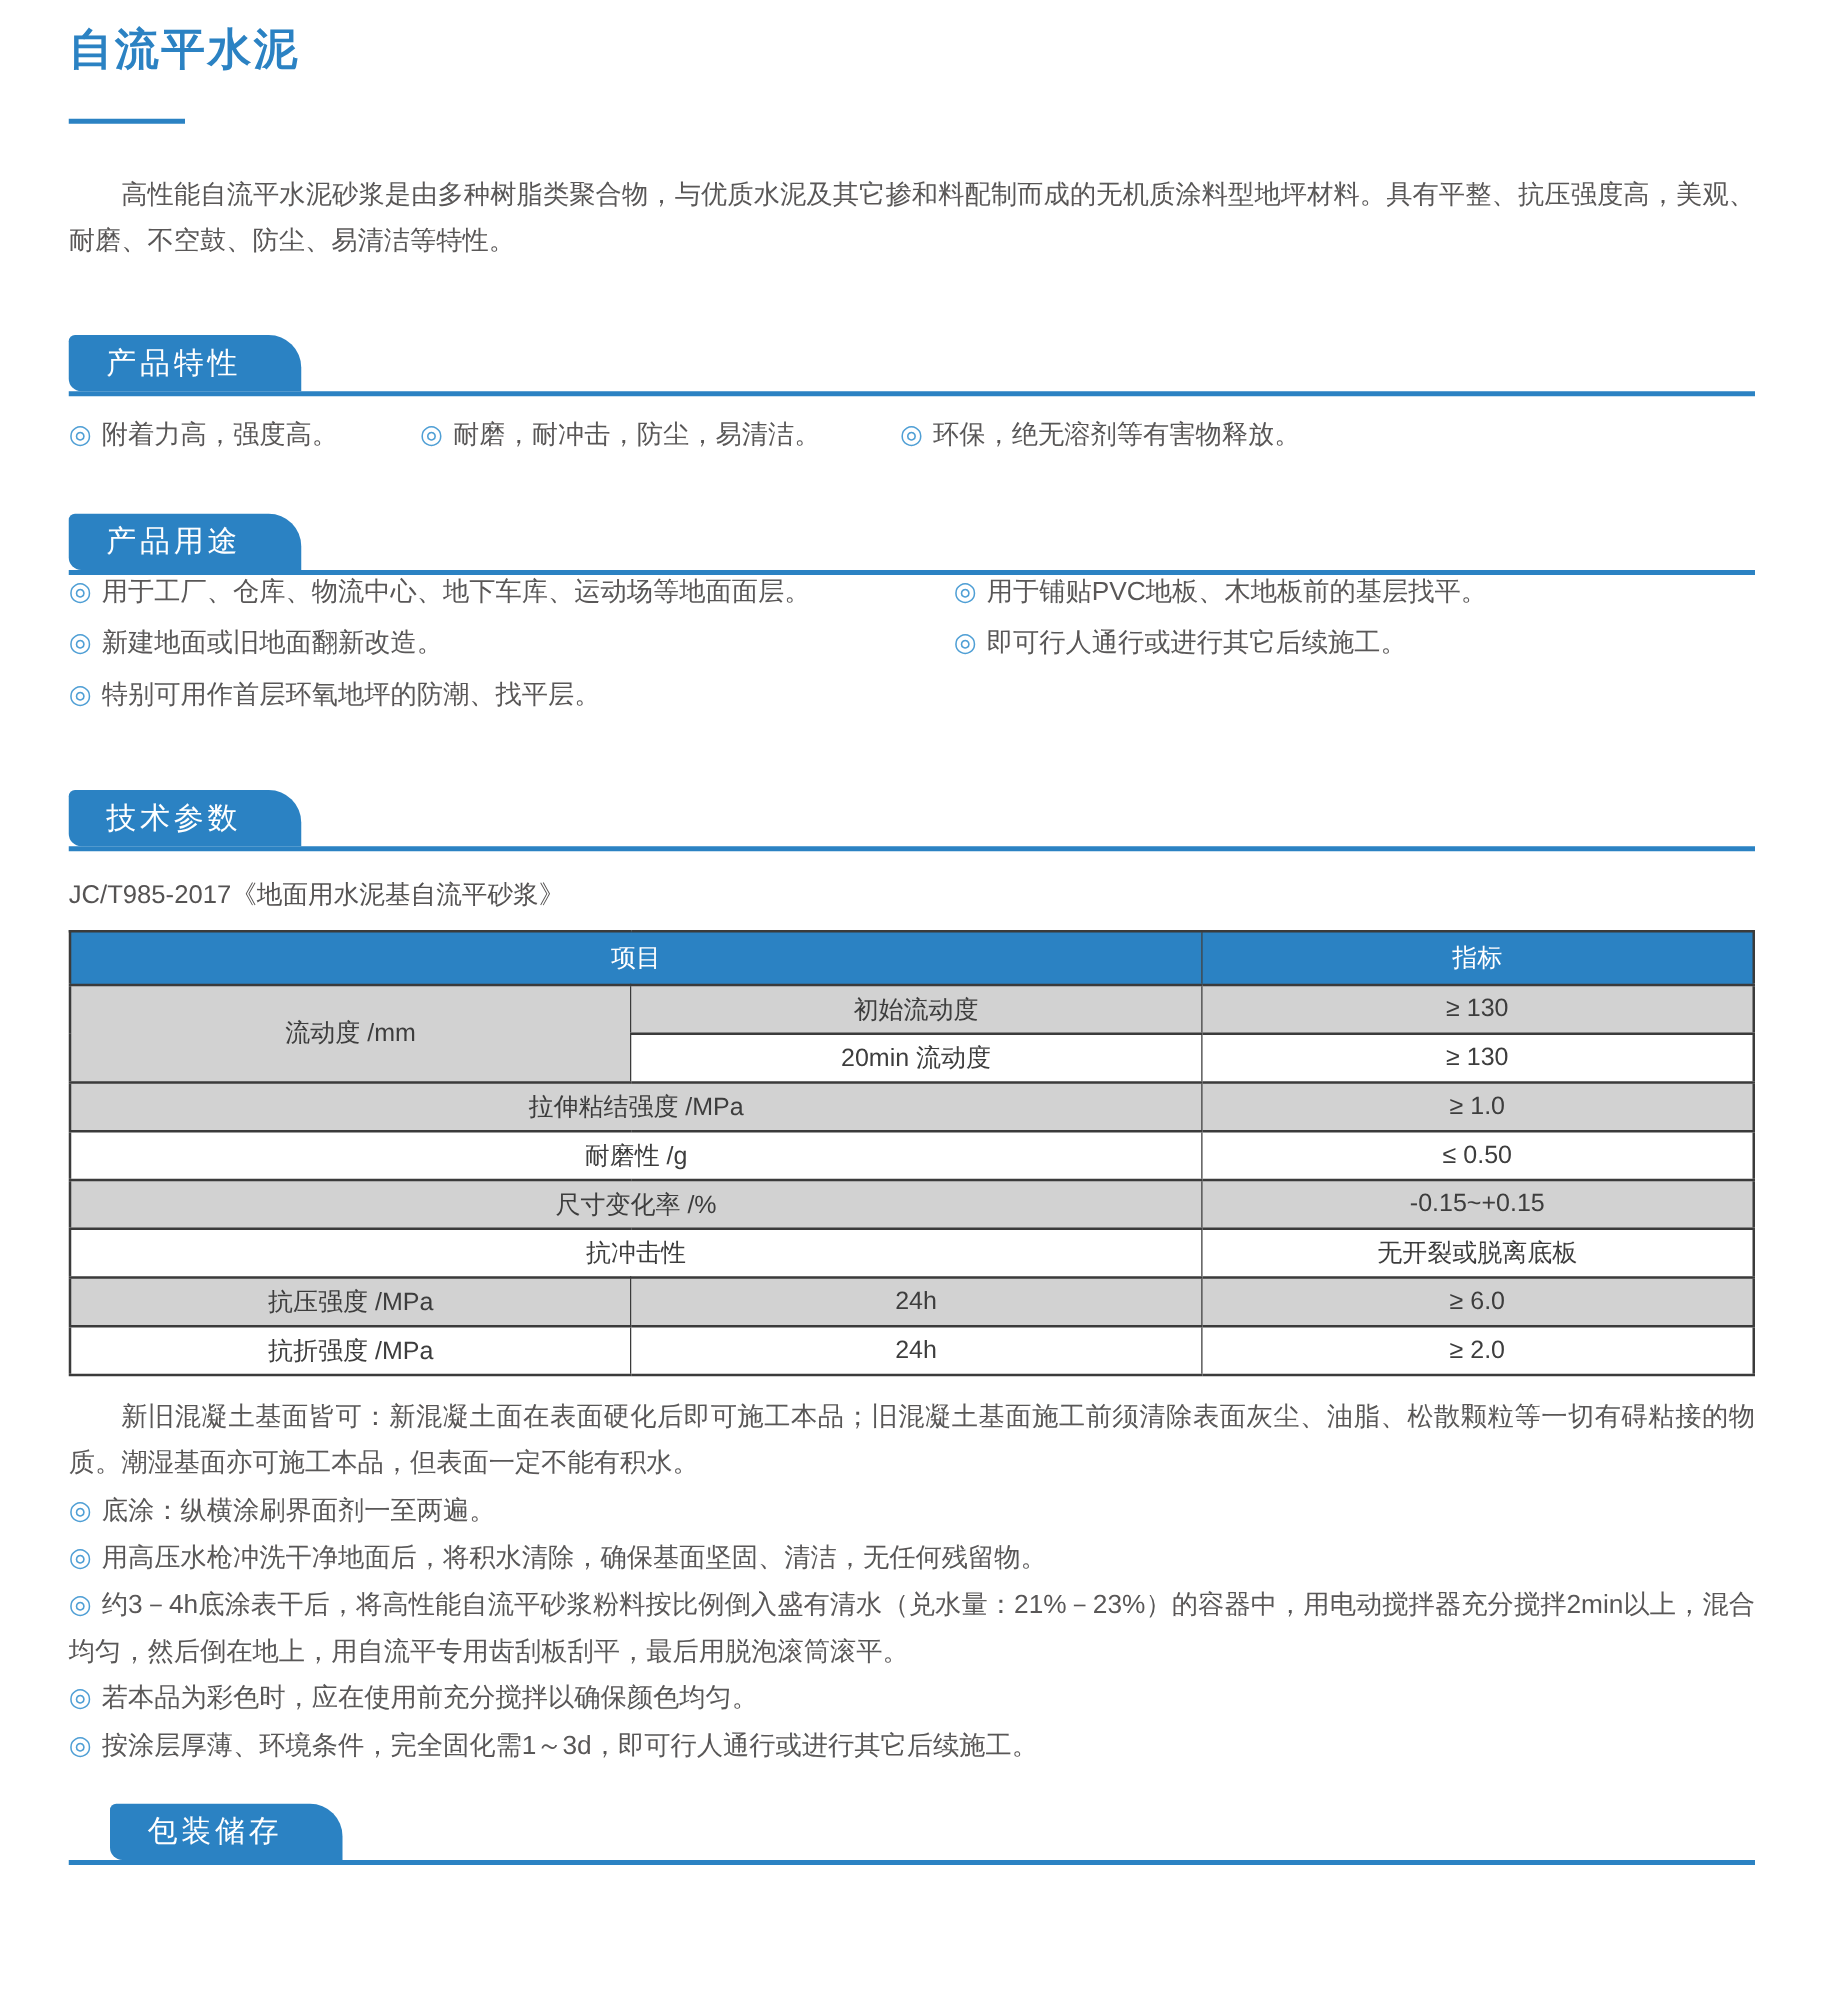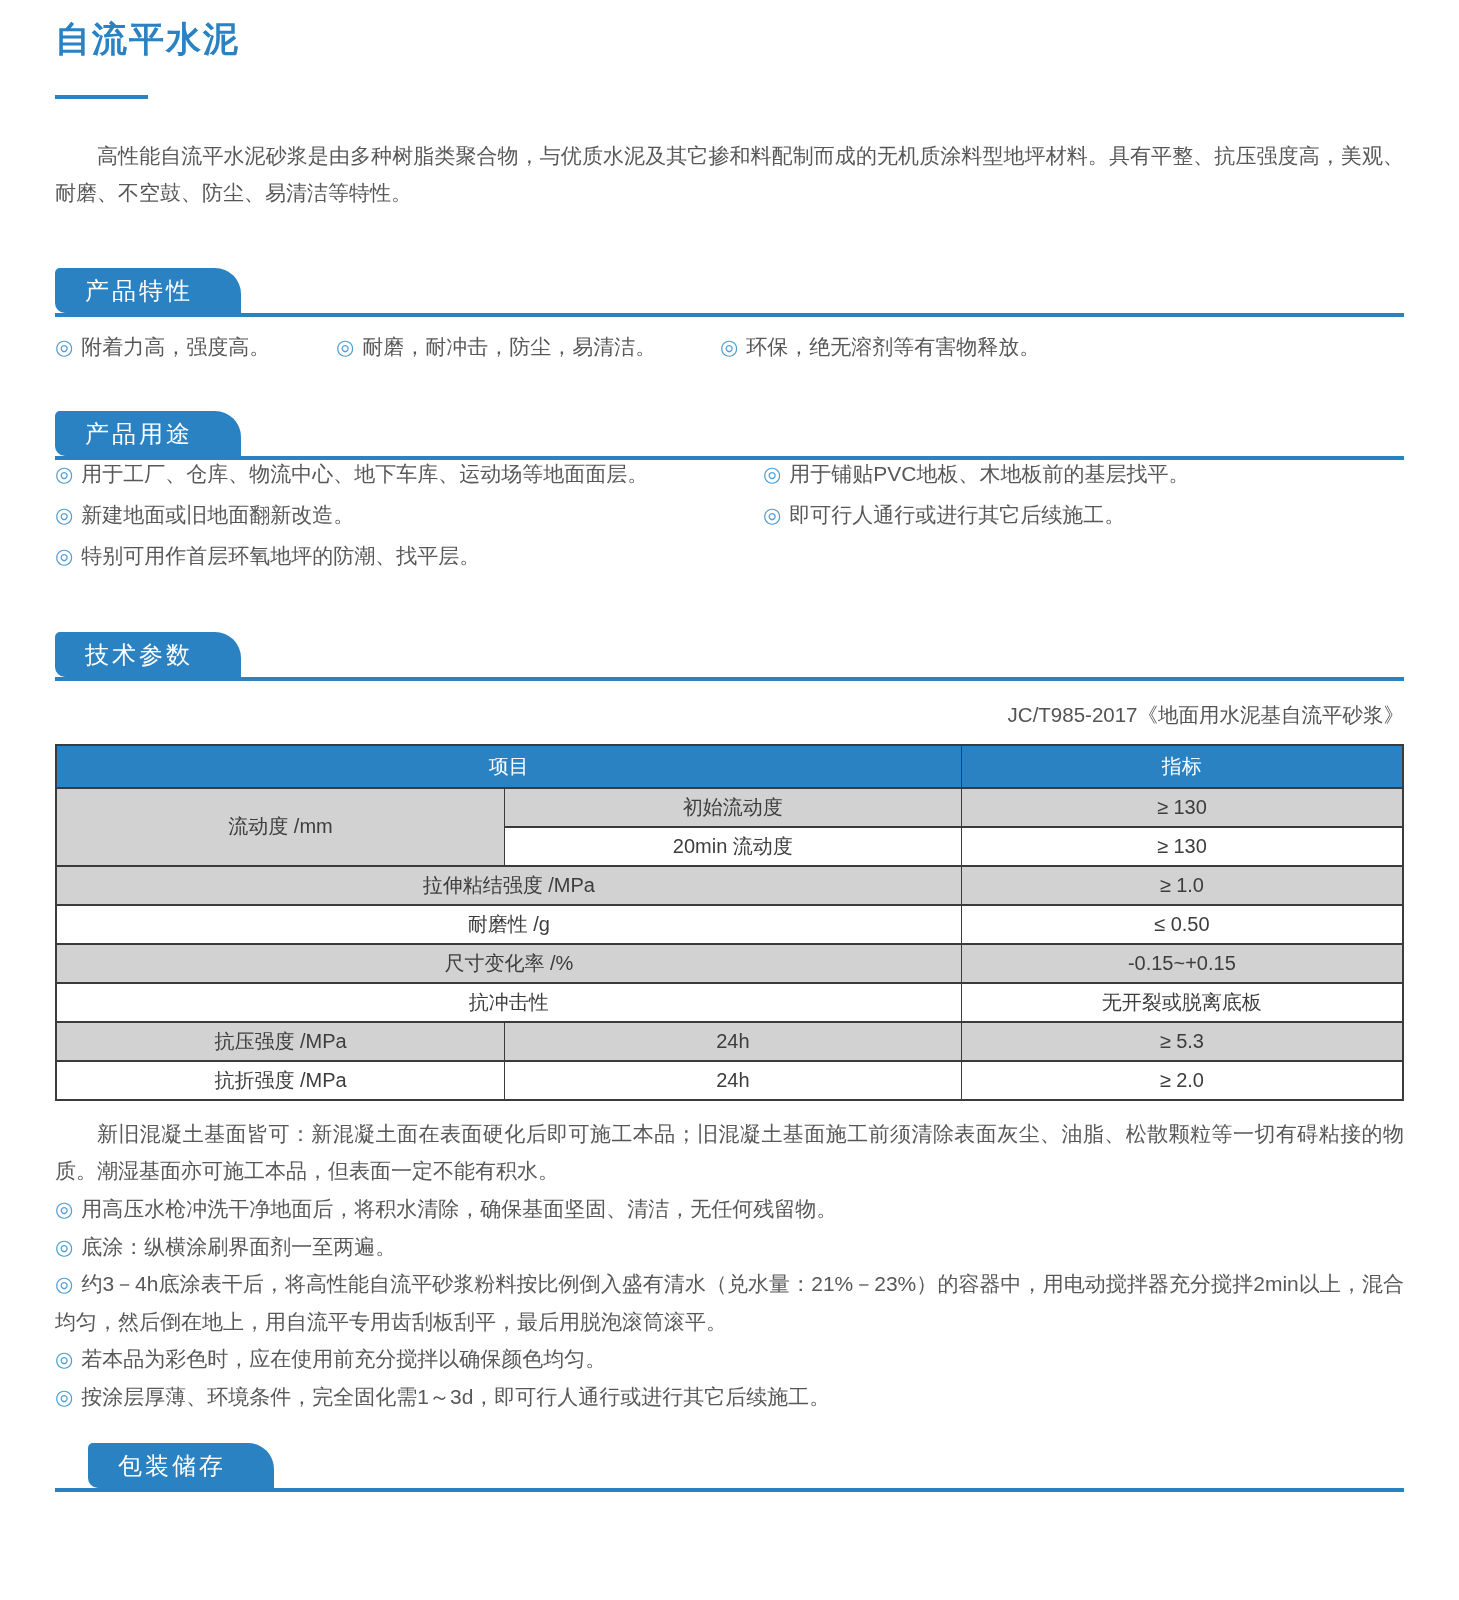--- a/index.html
+++ b/index.html
@@ -43,21 +43,21 @@
   .features-row .bi-0{width:281px;}
   .features-row .bi-1{width:384px;}
   .features-row .bi-2{flex:1;}
 
   .uses-grid{display:grid;grid-template-columns:708px 1fr;margin-top:0;font-size:21px;column-gap:0;}
   .uses-col .bullet-item{margin-bottom:13px;line-height:1.35;}
 
   .bullet-item .glyph,
   .bullet-para .glyph{color:var(--accent-light);margin-right:8px;}
 
-  .std-caption{margin-top:20px;text-align:right;font-size:20.5px;color:#555353;}
+  .std-caption{margin-top:20px;text-align:left;font-size:20.5px;color:#555353;}
 
   table.params{
     width:100%;border-collapse:collapse;margin-top:15px;
     border:2px solid var(--border);
     font-size:20px;color:var(--table-text);
   }
   table.params th{
     background:var(--accent);color:#ffffff;font-weight:normal;
     font-size:20px;padding:7px 0;text-align:center;
     border:1px solid var(--border);border-bottom-width:2px;
@@ -157,37 +157,37 @@
             <td colspan="2">尺寸变化率 /%</td>
             <td>-0.15~+0.15</td>
           </tr>
           <tr class="">
             <td colspan="2">抗冲击性</td>
             <td>无开裂或脱离底板</td>
           </tr>
           <tr class="shade">
             <td>抗压强度 /MPa</td>
             <td>24h</td>
-            <td>≥ 5.3</td>
+            <td>≥ 6.0</td>
           </tr>
           <tr class="">
             <td>抗折强度 /MPa</td>
             <td>24h</td>
             <td>≥ 2.0</td>
           </tr>
         </tbody>
       </table>
   </section>
 
   <section>
     <div class="process-block">
       <p class="para">新旧混凝土基面皆可：新混凝土面在表面硬化后即可施工本品；旧混凝土基面施工前须清除表面灰尘、油脂、松散颗粒等一切有碍粘接的物质。潮湿基面亦可施工本品，但表面一定不能有积水。</p>
       <div id="process-items">
+          <p class="bullet-para"><span class="glyph">◎</span><span>底涂：纵横涂刷界面剂一至两遍。</span></p>
           <p class="bullet-para"><span class="glyph">◎</span><span>用高压水枪冲洗干净地面后，将积水清除，确保基面坚固、清洁，无任何残留物。</span></p>
-          <p class="bullet-para"><span class="glyph">◎</span><span>底涂：纵横涂刷界面剂一至两遍。</span></p>
           <p class="bullet-para"><span class="glyph">◎</span><span>约3－4h底涂表干后，将高性能自流平砂浆粉料按比例倒入盛有清水（兑水量：21%－23%）的容器中，用电动搅拌器充分搅拌2min以上，混合均匀，然后倒在地上，用自流平专用齿刮板刮平，最后用脱泡滚筒滚平。</span></p>
           <p class="bullet-para"><span class="glyph">◎</span><span>若本品为彩色时，应在使用前充分搅拌以确保颜色均匀。</span></p>
           <p class="bullet-para"><span class="glyph">◎</span><span>按涂层厚薄、环境条件，完全固化需1～3d，即可行人通行或进行其它后续施工。</span></p>
         </div>
     </div>
   </section>
 
   <section>
     <div class="sec-head mt-pack">
       <span class="sec-badge">包装储存</span>

